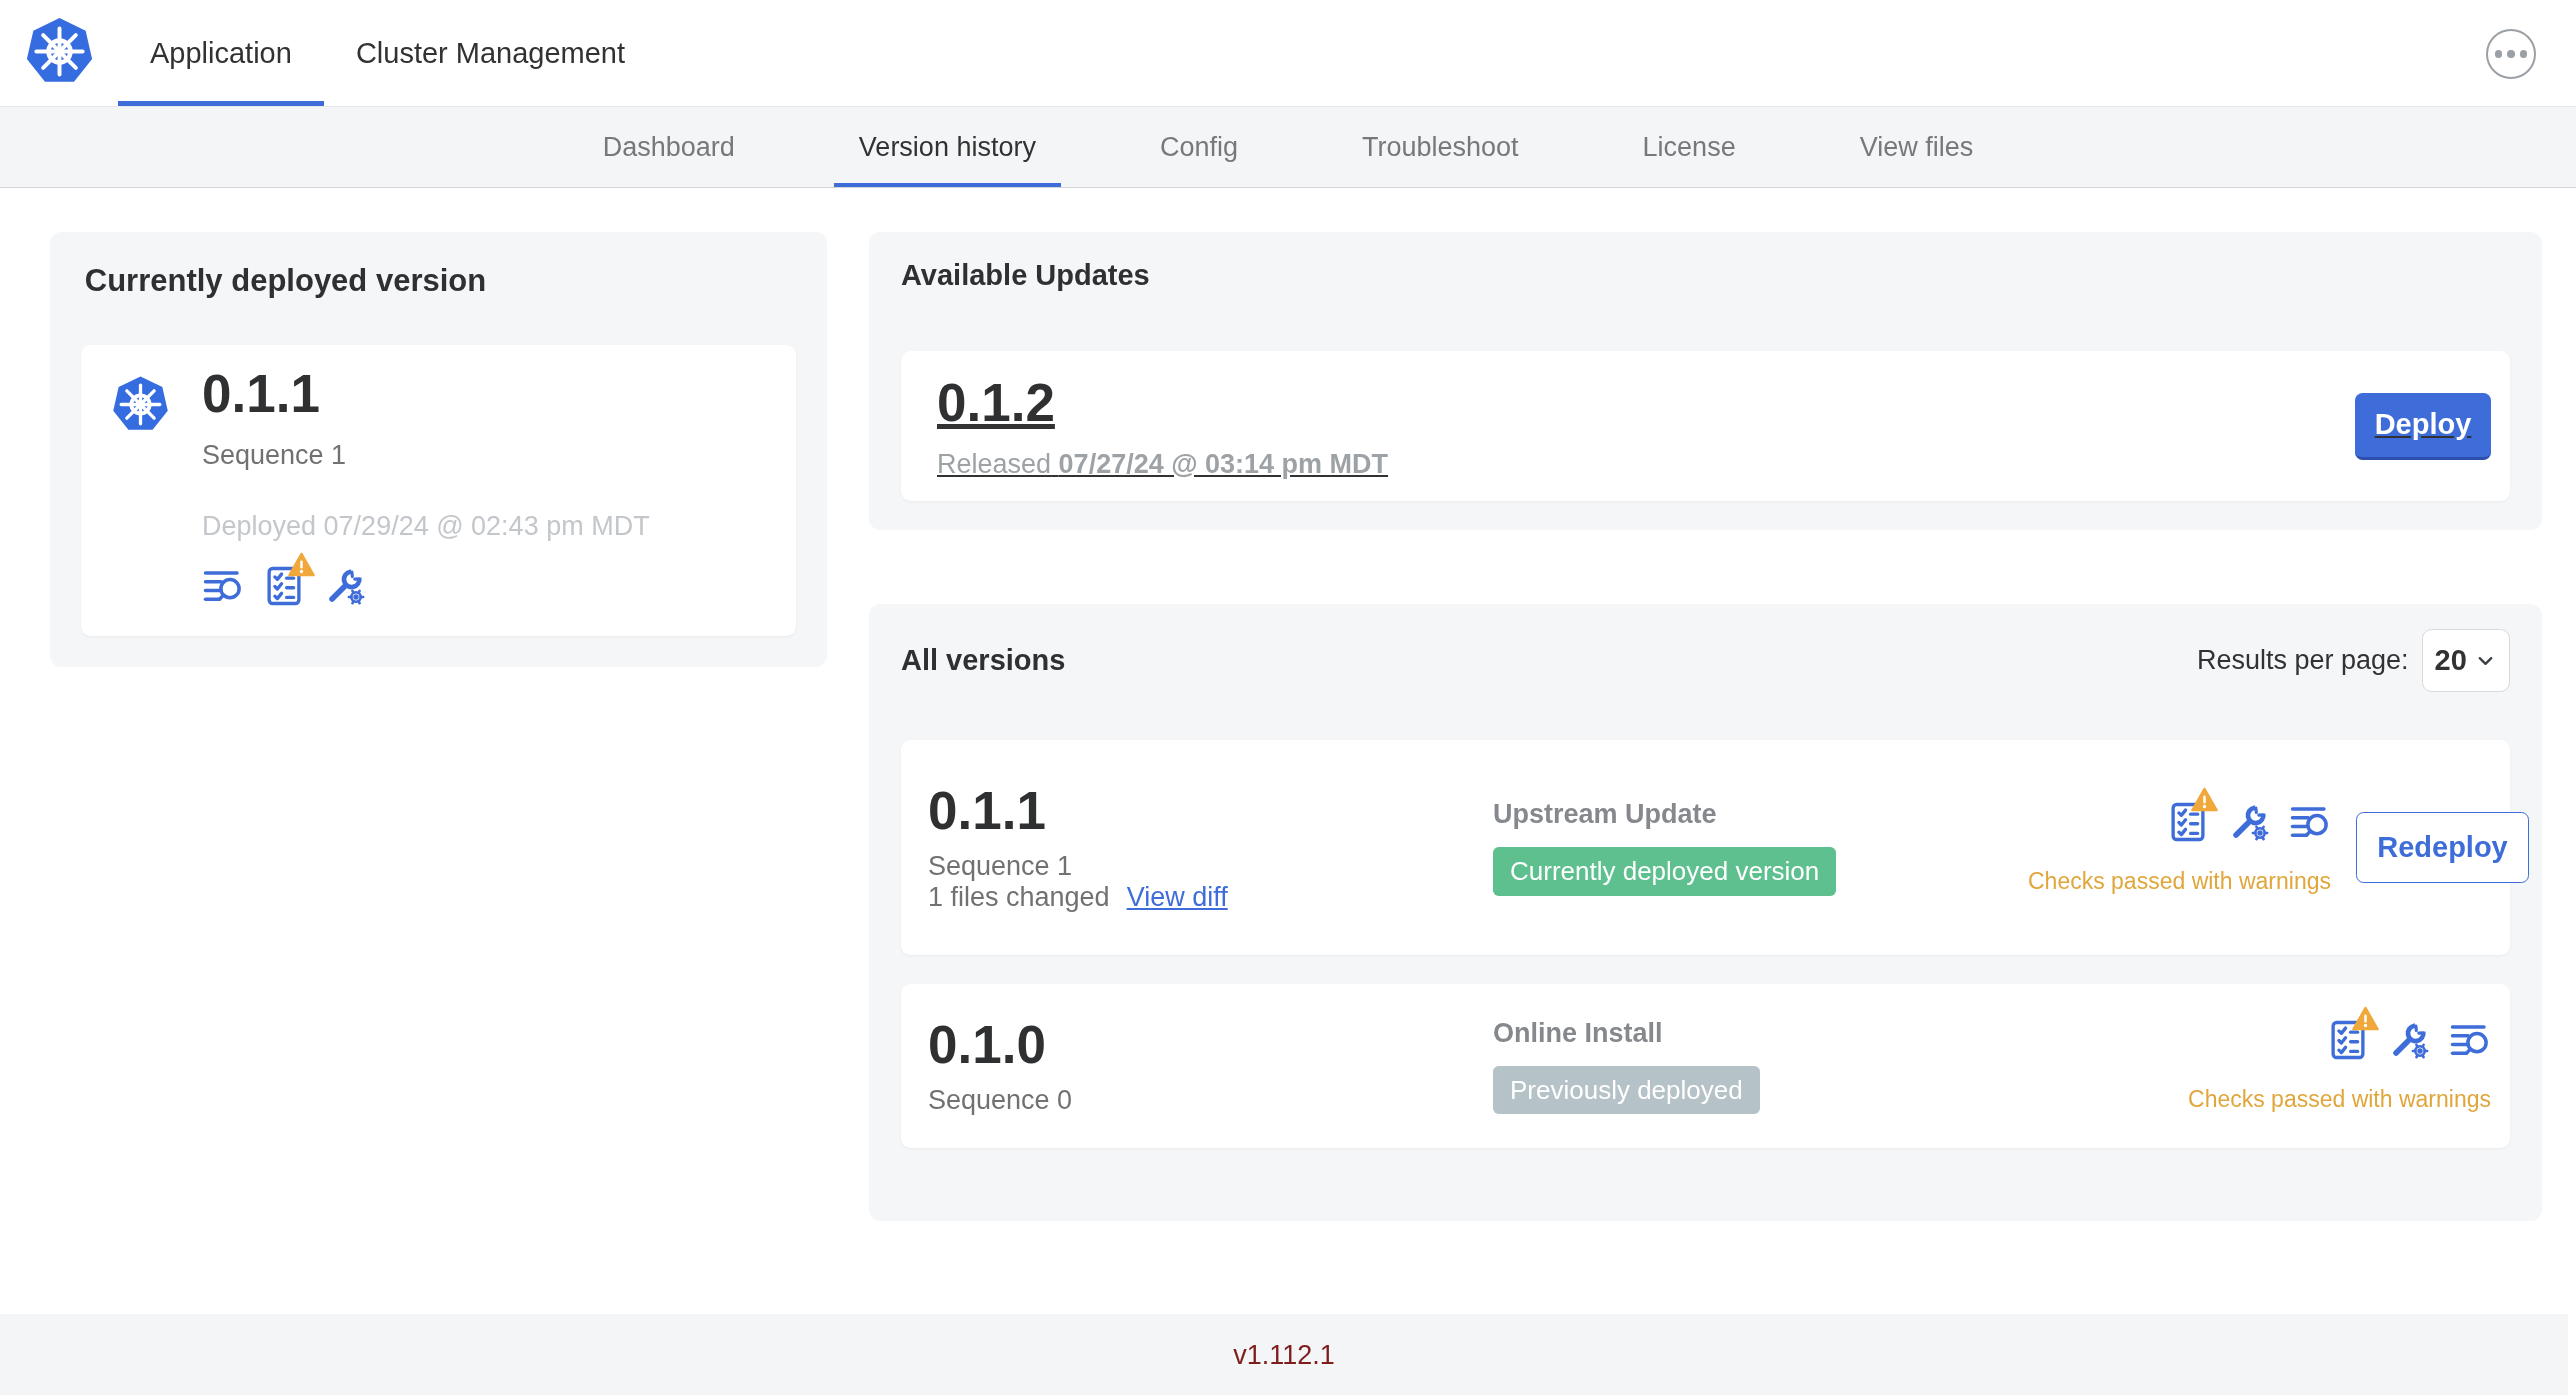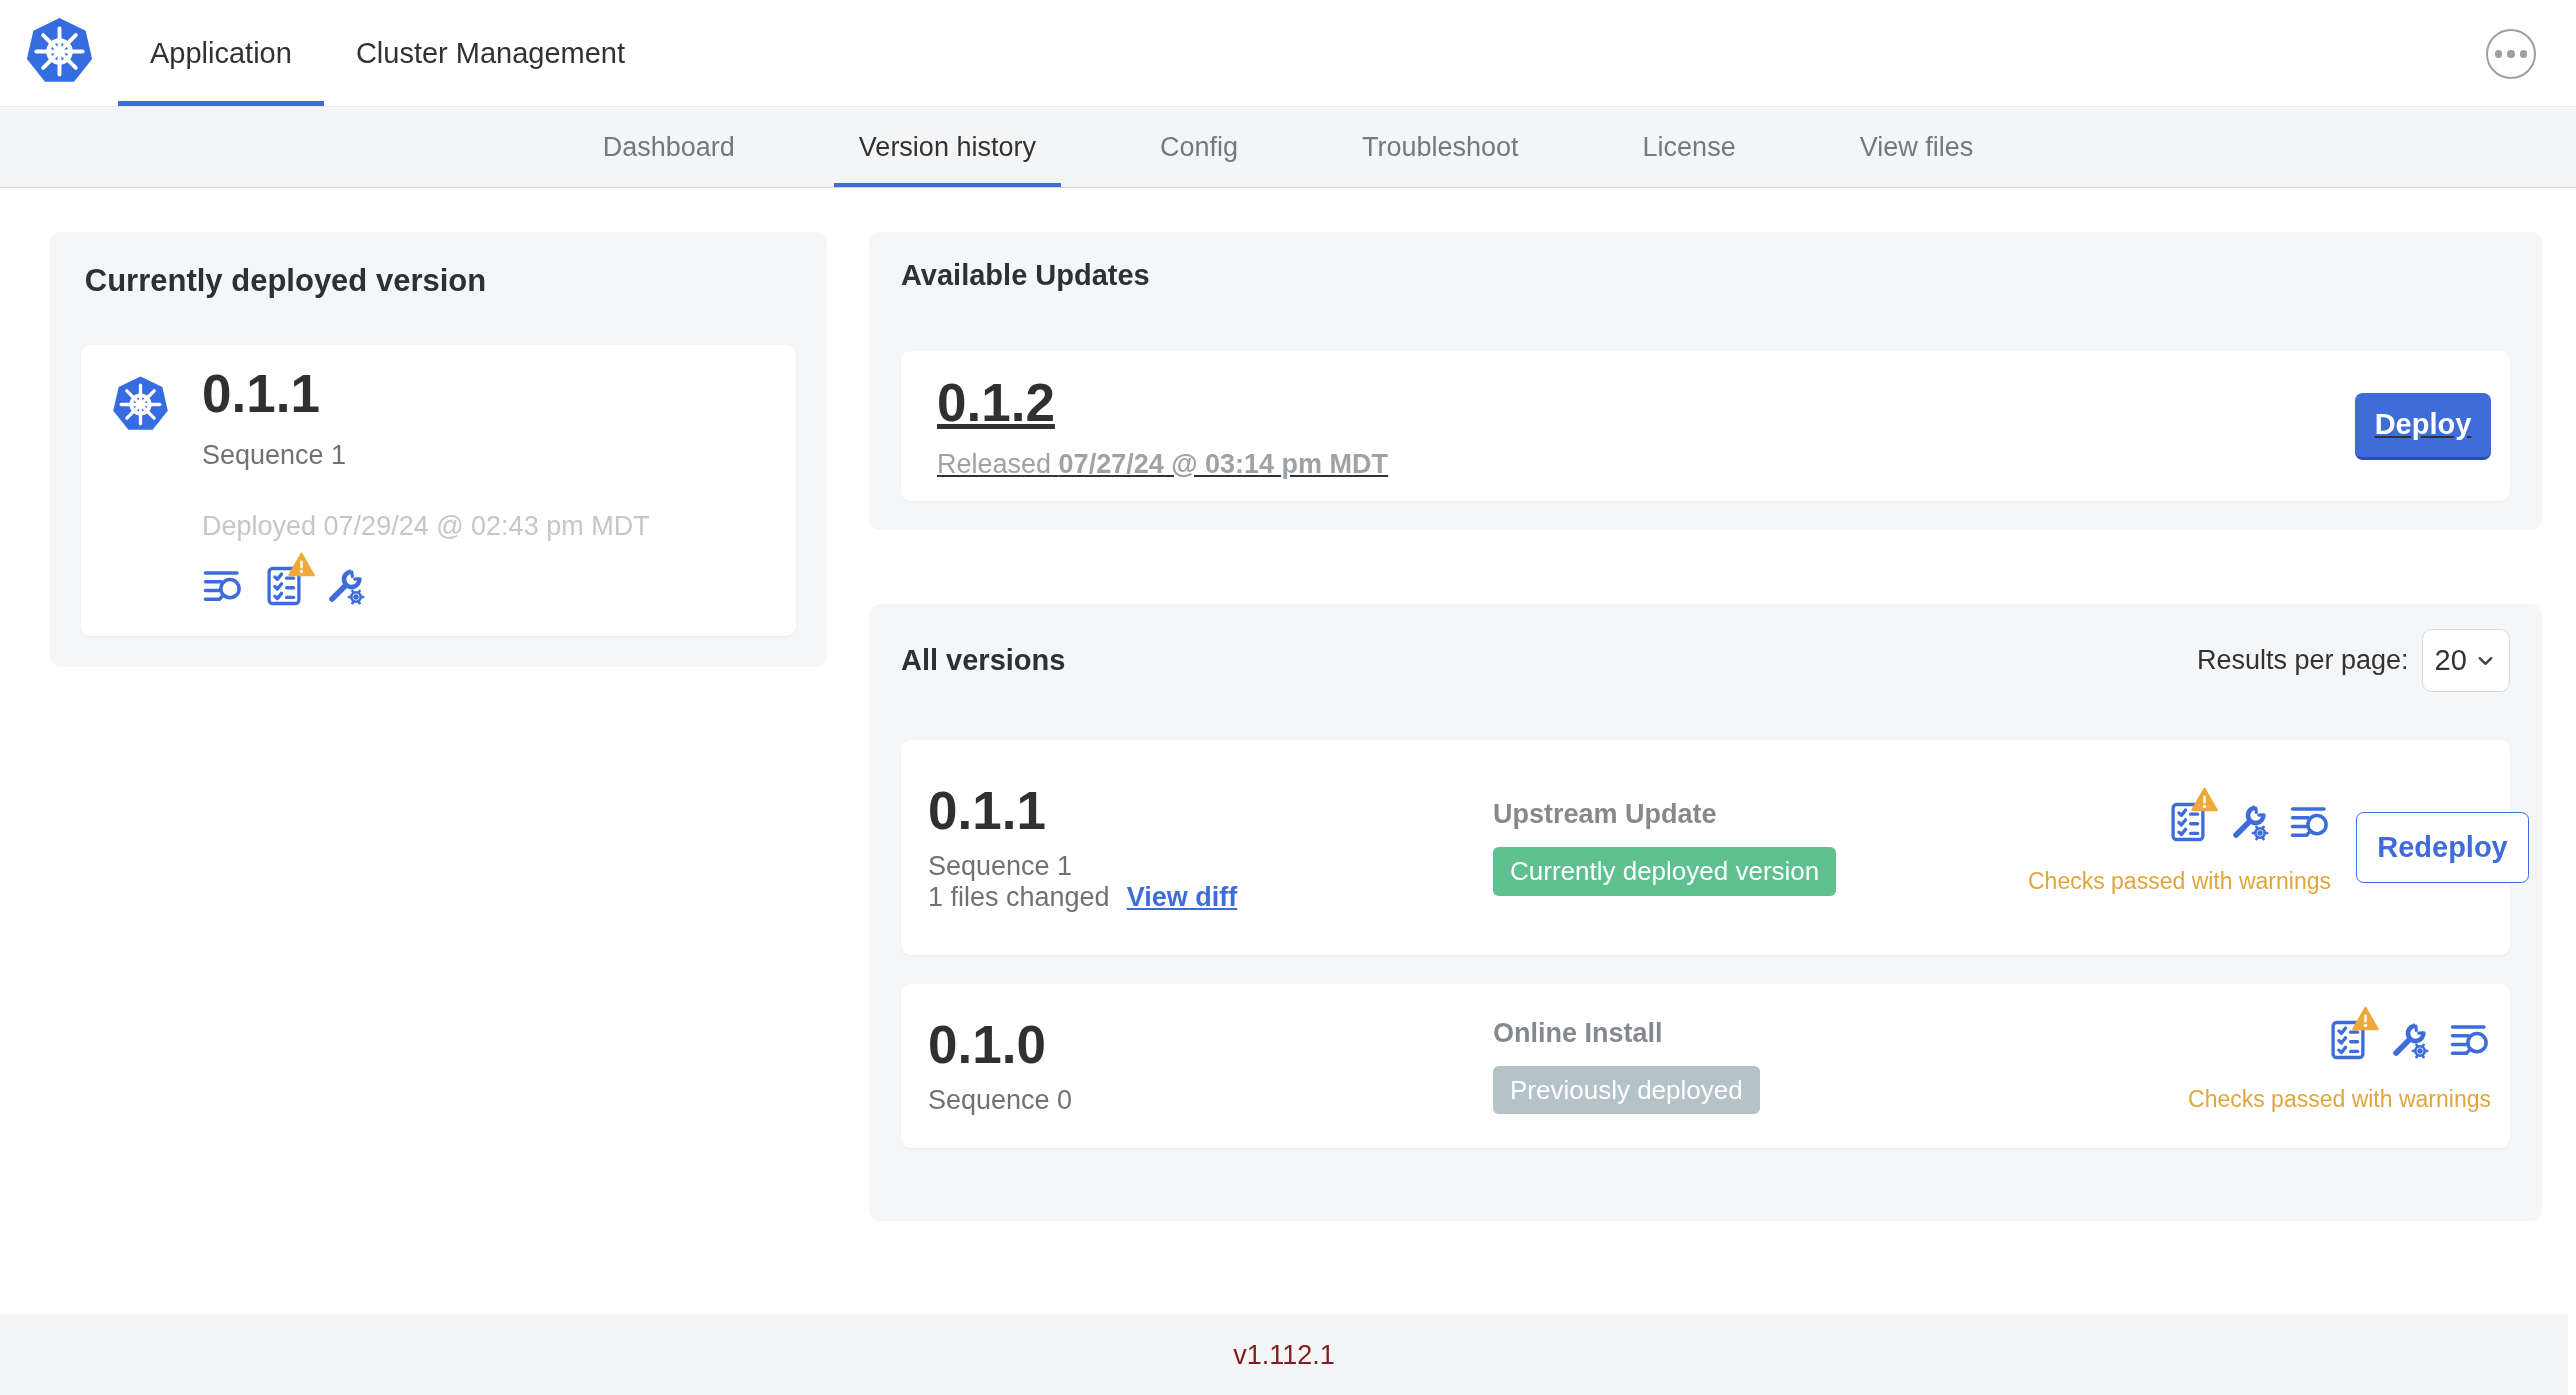--- a/index.html
+++ b/index.html
@@ -82,35 +82,35 @@
     font-family:"Liberation Sans", sans-serif;
   }
 
   
   .allv-card { margin-top:74px; padding:25px 32px 73px 32px; }
   .allv-head { display:flex; justify-content:space-between; align-items:center; }
   .results { display:flex; align-items:center; gap:13.4px; font-size:27px; color:#323232; }
   .pp-select {
     width:88px; height:63px; background:#fff; border:1.9px solid #d7d9dc; border-radius:9.5px;
     display:flex; align-items:center; justify-content:center; gap:7.6px;
-    font-size:29px; color:#323232; cursor:pointer;
+    font-size:29px; color:#323232; cursor:pointer;font-weight:bold;
   }
   .chev { width:23px; height:23px; color:#3c4043; }
 
   .vrows { margin-top:48px; display:flex; flex-direction:column; gap:29px; }
   .vrow {
     display:grid; grid-template-columns:565px 535px 1fr; align-items:center;
     padding:0 19px 0 27px;
   }
   .vrow.r1 { height:215px; }
   .vrow.r2 { height:164px; }
   .v-version { font-size:53px; font-weight:bold; color:#2f3032; line-height:1.1; }
   .v-seq { margin-top:11.5px; font-size:27px; color:#717171; }
   .v-files { margin-top:0; font-size:27px; color:#717171; display:flex; gap:17px; align-items:baseline; }
-  .view-diff { color:#3e6cd8; font-weight:bold; text-decoration:underline; cursor:pointer; }
+  .view-diff { color:#3e6cd8; font-weight:normal; text-decoration:underline; cursor:pointer; }
   .v-source { font-size:27px; font-weight:bold; color:#85898d; }
   .v-badge {
     margin-top:17px; display:inline-block; padding:8.6px 17px; border-radius:5.7px;
     font-size:26px; color:#fff;
   }
   .badge-green { background:#5fc08f; }
   .badge-gray  { background:#b5c2c8; }
   .v-right { display:flex; align-items:center; justify-content:flex-end; gap:25px; }
   .v-icons-col { display:flex; flex-direction:column; align-items:flex-end; }
   .v-icons { display:flex; gap:19px; align-items:center; }

